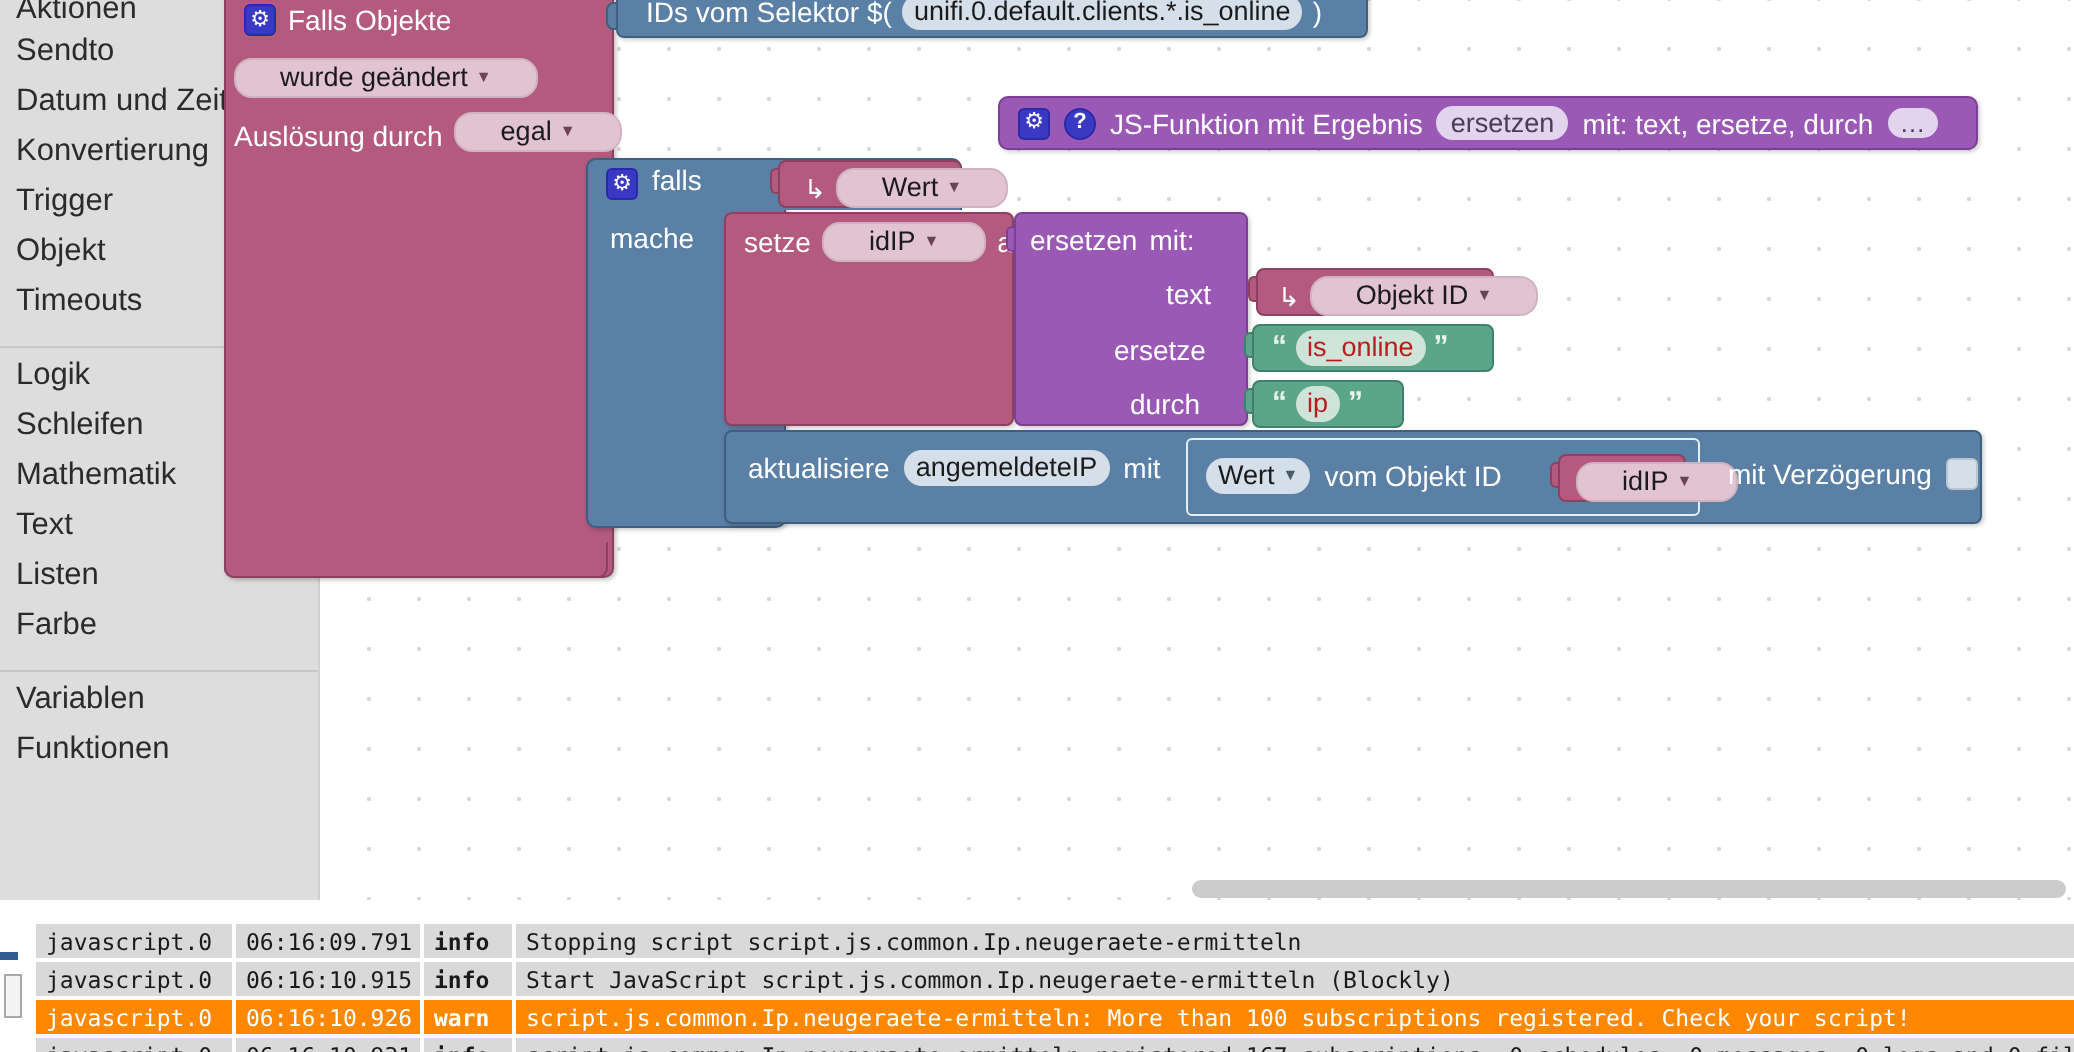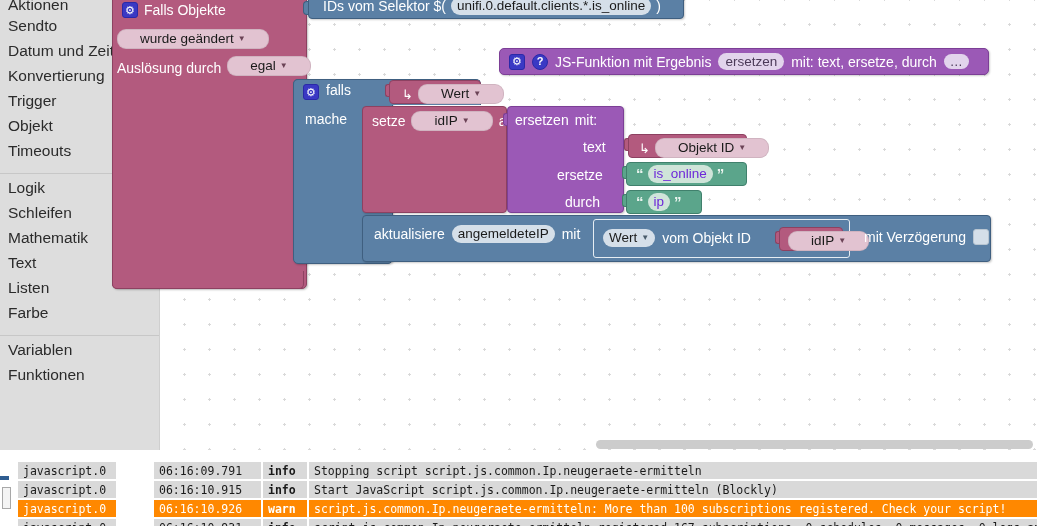--- a/index.html
+++ b/index.html
@@ -112,21 +112,21 @@
   .fld-blue {
     display:inline-flex; align-items:center; gap:4px;
     background:#d5dfe9; color:#1a1a1a;
     border-radius:9px; padding:1px 6px;
     font-size:13.5px; line-height:16px;
   }
   .fld-blue .caret { font-size:8px; color:#4a5c6b; }
   
   .fld-green {
     display:inline-flex; align-items:center;
-    background:#cfe4d9; color:#6d28d9;
+    background:#cfe4d9; color:#b91c1c;
     border-radius:9px; padding:1px 6px;
     font-size:13.5px; line-height:16px;
   }
   
   .fld-purple {
     display:inline-flex; align-items:center;
     background:#e2d4ec; color:#4b3a58;
     border-radius:9px; padding:0px 6px;
     font-size:13px; line-height:15px;
   }
@@ -345,21 +345,21 @@
   .log-row .c {
     background:#d9d9d9;
     color:#1a1a1a;
     display:flex; align-items:center;
     padding:4px 5px;
     margin-right:2px;
     height:17px;
   }
   .log-row.warn .c { background:#ff8800; color:#ffffff; }
   .c-src { width:98px; }
-  .c-time { width:107px;margin-left:36px; }
+  .c-time { width:92px; }
   .c-lvl { width:44px; font-weight:bold; }
   .c-msg { flex:0 0 auto; min-width:780px; padding-left:6px; }
 </style>
 </head>
 <body>
 
 <div id="app">
 
   <div id="toolbox">
     <div>

